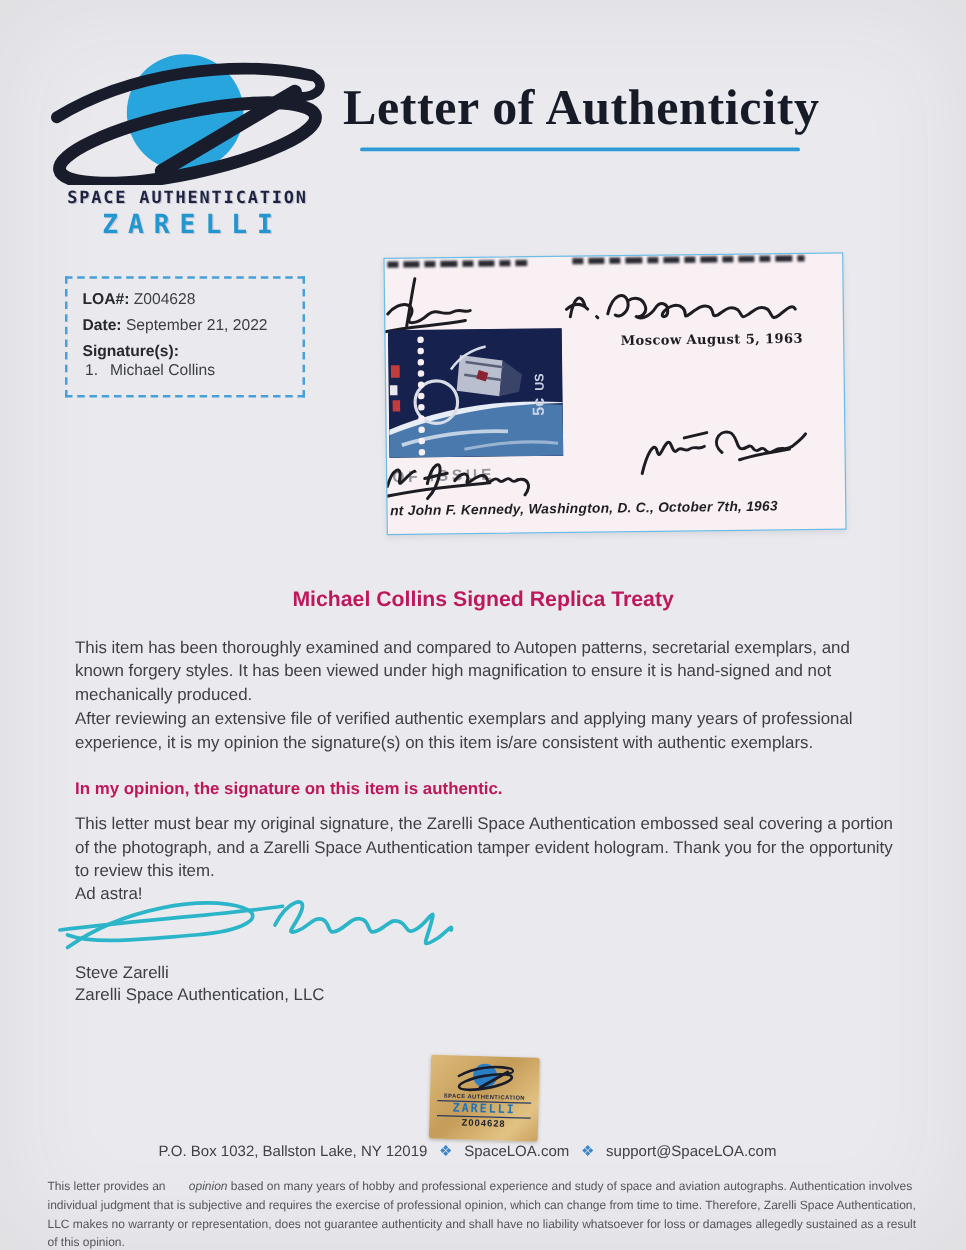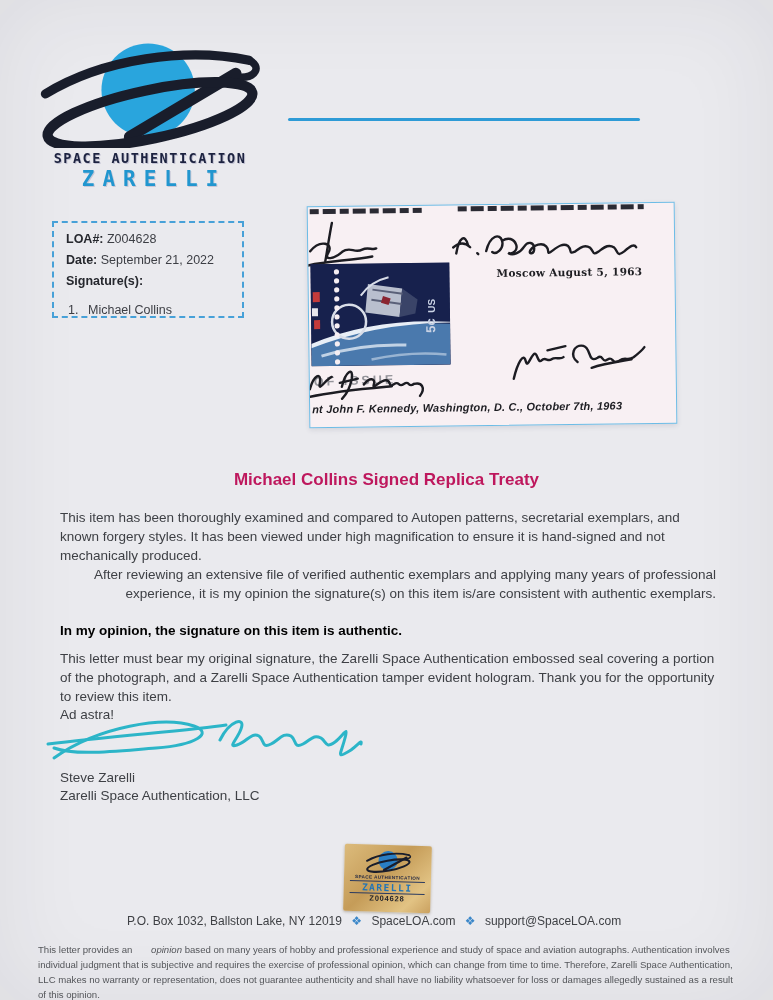--- a/index.html
+++ b/index.html
@@ -21,21 +21,21 @@
   .title { position:absolute; left:265px; top:62px; width:400px; text-align:center;
            font-family:"Liberation Serif", serif; font-weight:bold; font-size:40px;
            color:#171b28; letter-spacing:.5px; }
   .title-underline { position:absolute; left:288px; top:118px; width:352px; height:3px;
            background:#2e9bd6; border-radius:2px; }
   
   .loa-box { position:absolute; left:52px; top:221px; width:192px; height:97px;
              border:2px dashed #47a1d8; padding:9px 12px; font-size:12.5px; color:#3c3e44; }
   .loa-row { margin-bottom:7px; }
   .loa-label { font-weight:bold; color:#26282e; }
-  .loa-sig-item { margin-top:15px; }
+  .loa-sig-item { margin-top:1px; }
   .loa-sig-num { display:inline-block; width:22px; padding-left:2px; }
   
   .photo { position:absolute; left:308px; top:204px; width:368px; height:222px;
            background:#f8f0f3; border:1.5px solid #6cbce6; transform:rotate(-0.7deg);
            overflow:hidden; box-shadow:0 2px 5px rgba(60,60,90,.12); }
   .frag { position:absolute; height:5px; filter:blur(.7px);
           background:repeating-linear-gradient(90deg,#2a2a33 0 9px,transparent 9px 13px,#2a2a33 13px 26px,transparent 26px 30px); }
   .frag1 { left:2px; top:2px; width:112px; }
   .frag2 { left:150px; top:1px; width:186px; }
   .sig-svg { position:absolute; }
@@ -44,22 +44,22 @@
             font-weight:bold; font-size:10.5px; color:#1e1e22; letter-spacing:.3px; }
   .stamp { position:absolute; left:2px; top:57px; width:139px; height:102px; background:#17214d; overflow:hidden; }
   .postmark { position:absolute; left:4px; top:167px; font-weight:bold; font-size:12.5px;
               color:#94949a; letter-spacing:3px; transform:rotate(-1deg); }
   .kennedy-line { position:absolute; left:2px; top:196px; width:330px;
               font-style:italic; font-weight:bold; font-size:11px; color:#1d1d22; letter-spacing:.2px; }
   
   .subject { position:absolute; left:0; top:470px; width:773px; text-align:center;
              font-weight:bold; font-size:17px; color:#be185d; }
   .para { position:absolute; left:60px; width:656px; font-size:13.5px; color:#3e4045; line-height:1.42; }
-  .p1 { top:508px; } .p2 { top:565px;text-align:right; }
-  .opinion { top:621px; font-weight:bold; color:#000000; }
+  .p1 { top:508px; } .p2 { top:565px; }
+  .opinion { top:621px; font-weight:bold; color:#be185d; }
   .p3 { top:649px; } .closing { top:705px; }
   .zarelli-sig { position:absolute; left:44px; top:712px; }
   .zarelli-sig path { fill:none; stroke:#2cb5c8; stroke-width:3; stroke-linecap:round; }
   .signer { top:768px; } .company { top:786px; }
   
   .holo { position:absolute; left:344px; top:845px; width:87px; height:67px;
           background:linear-gradient(135deg,#dcbb7c 0%,#c59c58 45%,#e2c384 80%,#caa160 100%);
           transform:rotate(1.6deg); text-align:center; padding-top:3px;
           box-shadow:0 1px 3px rgba(80,60,20,.35); border-radius:2px; }
   .holo svg { display:block; margin:0 auto; }
@@ -88,20 +88,21 @@
         <path d="M8,62 C70,24 160,12 226,26" stroke-width="10"></path>
         <path d="M226,26 C240,32 234,46 214,44" stroke-width="8"></path>
         <path d="M212,40 L98,108" stroke-width="12"></path>
         <ellipse cx="120" cy="84" rx="112" ry="26" stroke-width="11" transform="rotate(-12 120 84)"></ellipse>
       </g>
     </svg>
     <div class="brand1">SPACE AUTHENTICATION</div>
     <div class="brand2">ZARELLI</div>
   </div>
 
+  <div class="title">Letter of Authenticity</div>
   <div class="title-underline"></div>
 
   <div class="loa-box">
     <div class="loa-row">
       <span class="loa-label">LOA#:</span>
       <span>Z004628</span>
     </div>
     <div class="loa-row">
       <span class="loa-label">Date:</span>
       <span>September 21, 2022</span>

